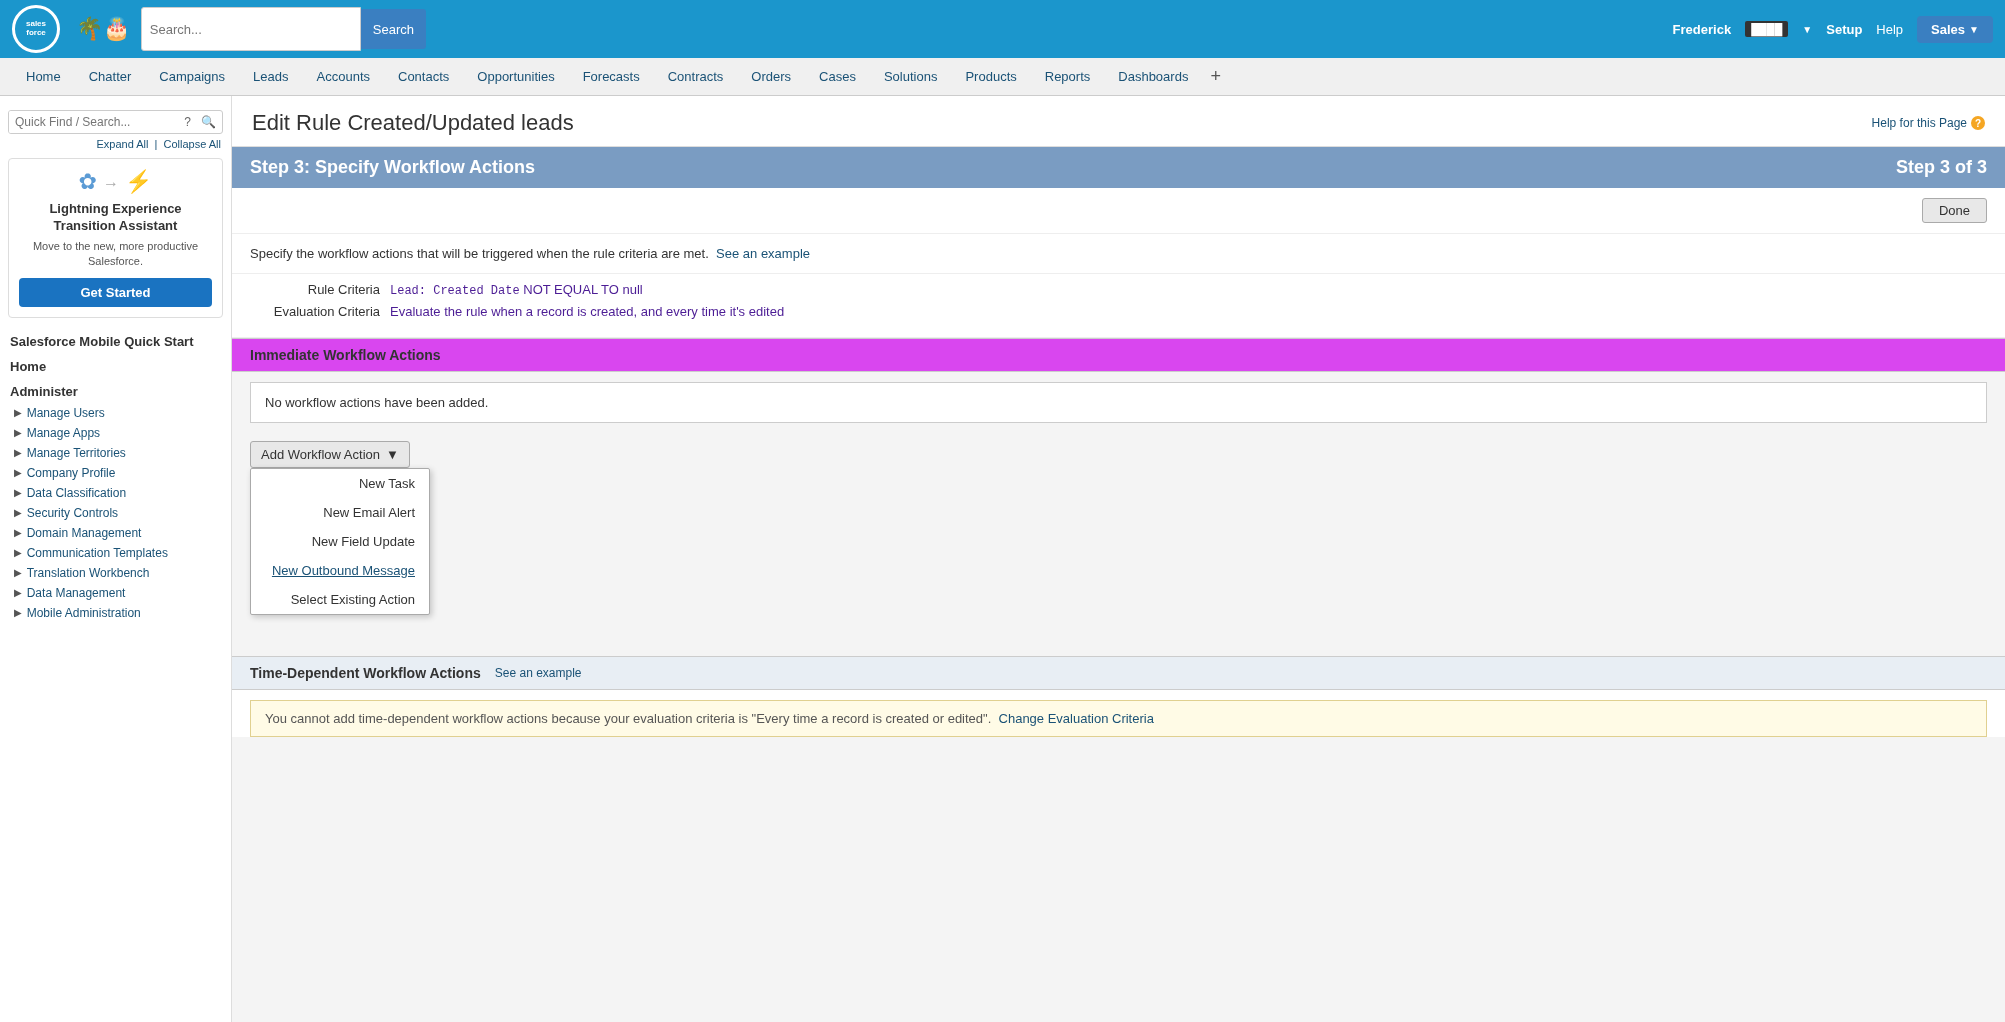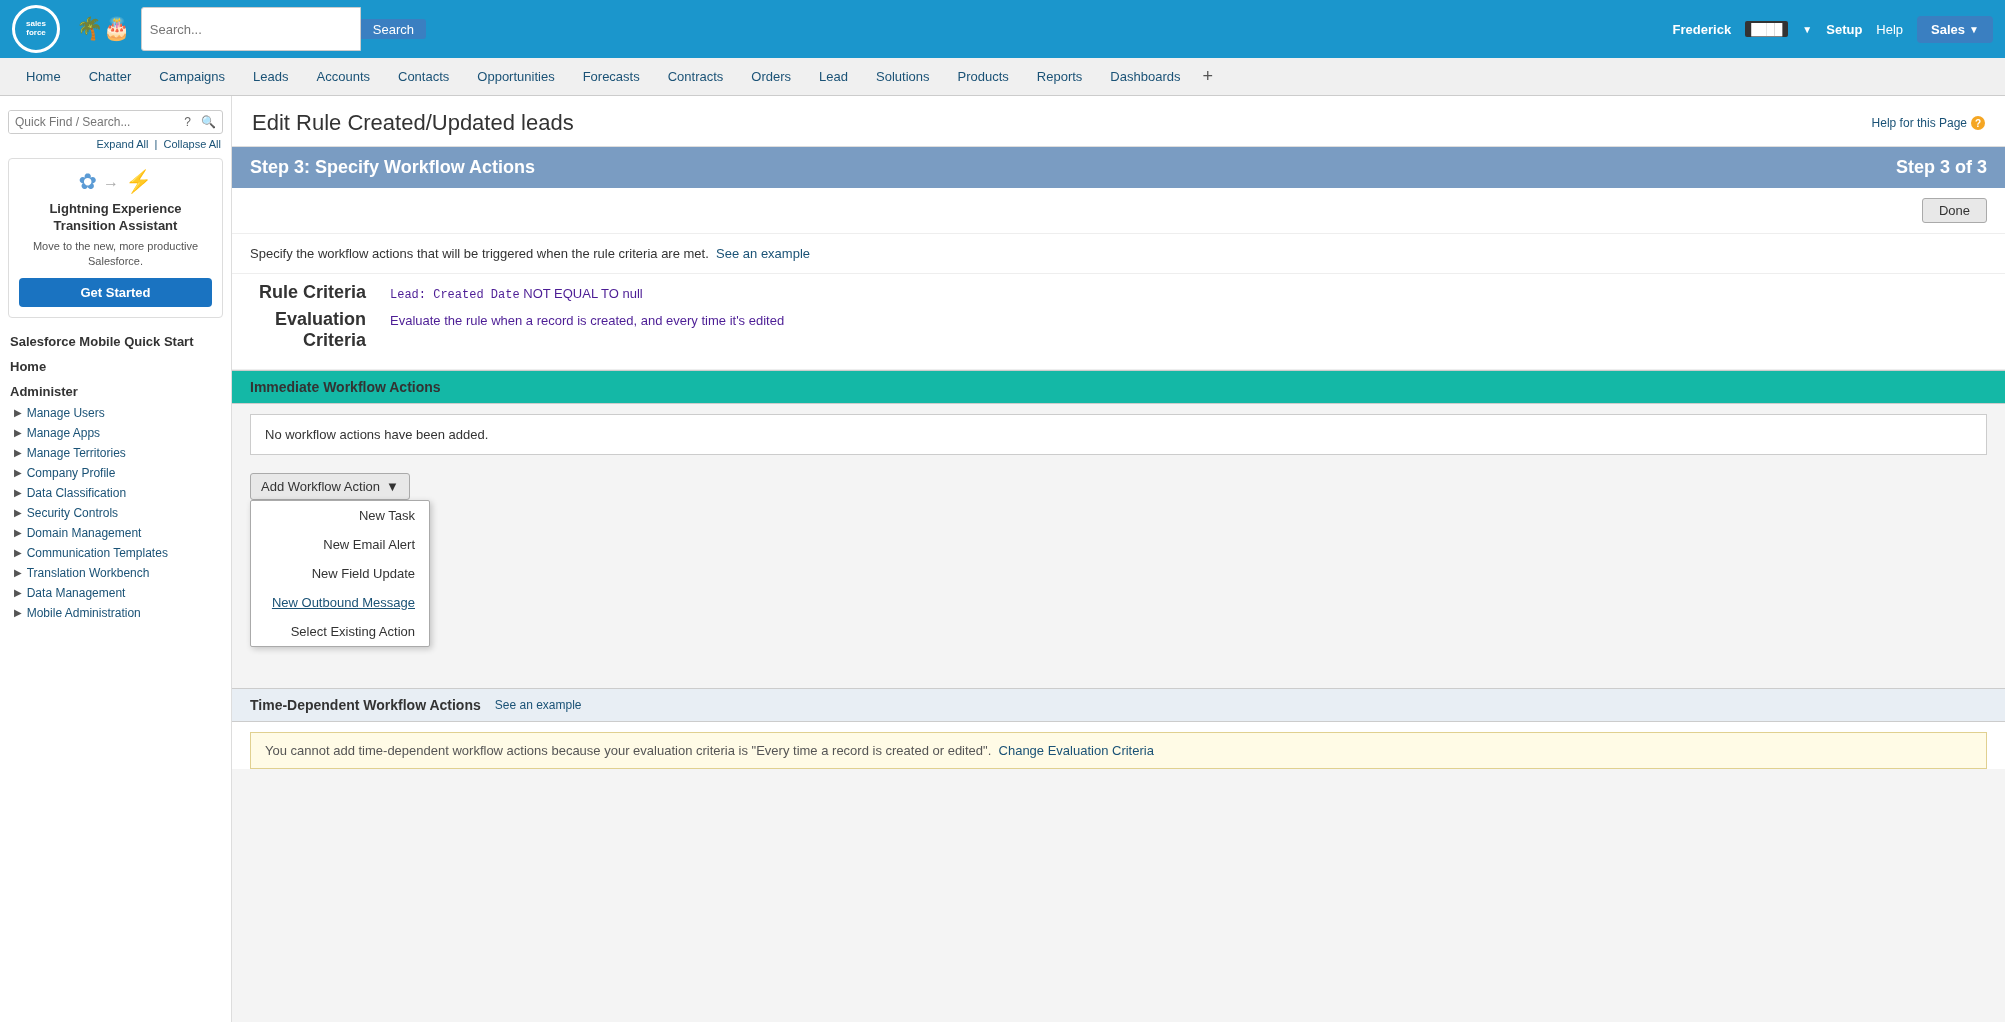--- a/index.html
+++ b/index.html
@@ -28,21 +28,21 @@
     .search-bar {
       display: flex; align-items: center;
     }
     .search-bar input {
       width: 220px; height: 44px;
       border: 1px solid #ccc; border-radius: 3px 0 0 3px;
       padding: 0 8px; font-size: 13px;
       outline: none;
     }
     .search-bar button {
-      height: 20px; padding: 0 12px;
+      height: 40px; padding: 0 12px;
       background: #3a7fc1; color: #fff;
       border: none; border-radius: 0 3px 3px 0;
       font-size: 13px; cursor: pointer;
     }
     .top-header-right { display: flex; align-items: center; gap: 14px; }
     .user-name { color: #fff; font-size: 13px; font-weight: bold; }
     .user-org { background: #333; color: #fff; padding: 2px 6px; font-size: 11px; border-radius: 2px; }
     .header-link { color: #fff; font-size: 13px; text-decoration: none; cursor: pointer; }
     .setup-link { color: #fff; font-size: 13px; font-weight: bold; cursor: pointer; }
     .sales-btn {
@@ -204,27 +204,27 @@
     }
     .description-section a { color: #1a5276; }
 
     
     .rule-criteria-section {
       background: #fff;
       padding: 8px 18px 12px;
       border-bottom: 1px solid #eee;
     }
     .criteria-row { display: flex; align-items: baseline; margin-bottom: 6px; }
-    .criteria-label { width: 140px; text-align: right; font-size: 18px; font-weight: bold; padding-right: 24px; color: #333; }
+    .criteria-label { width: 140px; text-align: right; font-size: 13px; font-weight: normal; padding-right: 10px; color: #333; }
     .criteria-value { font-size: 13px; color: #4c1d95; }
     .criteria-value code { font-family: 'Courier New', monospace; font-size: 12px; }
 
     
     .section-header {
-      background: #14b8a6;
+      background: #d946ef;
       padding: 8px 18px;
       font-size: 14px;
       font-weight: bold;
       color: #333;
       border-top: 1px solid #ccc;
       border-bottom: 1px solid #ccc;
     }
 
     .empty-actions-box {
       border: 1px solid #ccc;
@@ -337,21 +337,21 @@
   <span class="nav-item">Home</span>
   <span class="nav-item">Chatter</span>
   <span class="nav-item">Campaigns</span>
   <span class="nav-item">Leads</span>
   <span class="nav-item">Accounts</span>
   <span class="nav-item">Contacts</span>
   <span class="nav-item">Opportunities</span>
   <span class="nav-item">Forecasts</span>
   <span class="nav-item">Contracts</span>
   <span class="nav-item">Orders</span>
-  <span class="nav-item">Lead</span>
+  <span class="nav-item">Cases</span>
   <span class="nav-item">Solutions</span>
   <span class="nav-item">Products</span>
   <span class="nav-item">Reports</span>
   <span class="nav-item">Dashboards</span>
   <span class="nav-plus">+</span>
 </div>
 
 <div class="main-layout">
 
   <div class="sidebar">

